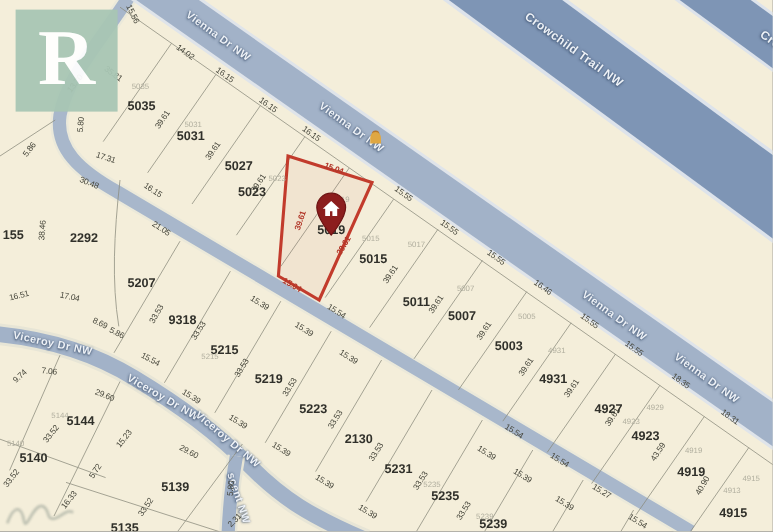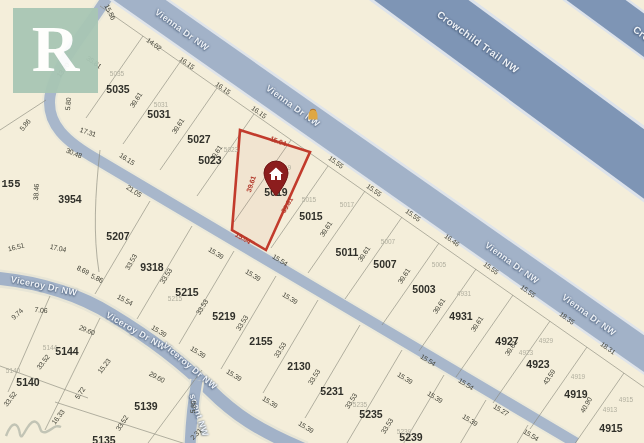--- a/index.html
+++ b/index.html
@@ -112,27 +112,27 @@
       <div class="lbl lot-number" style="left: 276px; top: 192px; --r: 0deg;">5019</div>
       <div class="lbl lot-number" style="left: 311px; top: 216px; --r: 0deg;">5015</div>
       <div class="lbl lot-number" style="left: 347px; top: 241px; margin-top: 11px; --r: 0deg;">5011</div>
       <div class="lbl lot-number" style="left: 385px; top: 264px; --r: 0deg;">5007</div>
       <div class="lbl lot-number" style="left: 424px; top: 289px; text-align: right; --r: 0deg;">5003</div>
       <div class="lbl lot-number" style="left: 461px; top: 316px; --r: 0deg;">4931</div>
       <div class="lbl lot-number" style="left: 507px; top: 341px; --r: 0deg;">4927</div>
       <div class="lbl lot-number" style="left: 538px; top: 364px; --r: 0deg;">4923</div>
       <div class="lbl lot-number" style="left: 576px; top: 394px; --r: 0deg;">4919</div>
       <div class="lbl lot-number" style="left: 611px; top: 428px; --r: 0deg;">4915</div>
-      <div class="lbl lot-number" style="left: 11px; top: 184px; font-family: Liberation Mono, monospace; --r: 0deg;">155</div>
-      <div class="lbl lot-number" style="left: 70px; top: 199px; --r: 0deg;">3954</div>
+      <div class="lbl lot-number" style="left: 11px; top: 196px; --r: 0deg;">155</div>
+      <div class="lbl lot-number" style="left: 70px; top: 199px; --r: 0deg;">2292</div>
       <div class="lbl lot-number" style="left: 118px; top: 236px; --r: 0deg;">5207</div>
       <div class="lbl lot-number" style="left: 152px; top: 267px; --r: 0deg;">9318</div>
       <div class="lbl lot-number" style="left: 187px; top: 292px; --r: 0deg;">5215</div>
       <div class="lbl lot-number" style="left: 224px; top: 316px; --r: 0deg;">5219</div>
-      <div class="lbl lot-number" style="left: 261px; top: 341px; --r: 0deg;">2155</div>
+      <div class="lbl lot-number" style="left: 261px; top: 341px; --r: 0deg;">5223</div>
       <div class="lbl lot-number" style="left: 299px; top: 366px; --r: 0deg;">2130</div>
       <div class="lbl lot-number" style="left: 332px; top: 391px; --r: 0deg;">5231</div>
       <div class="lbl lot-number" style="left: 371px; top: 414px; --r: 0deg;">5235</div>
       <div class="lbl lot-number" style="left: 411px; top: 437px; --r: 0deg;">5239</div>
       <div class="lbl lot-number" style="left: 67px; top: 351px; --r: 0deg;">5144</div>
       <div class="lbl lot-number" style="left: 28px; top: 382px; --r: 0deg;">5140</div>
       <div class="lbl lot-number" style="left: 146px; top: 406px; --r: 0deg;">5139</div>
       <div class="lbl lot-number" style="left: 104px; top: 440px; --r: 0deg;">5135</div>
       <div class="lbl addr" style="left: 117px; top: 73px; --r: 0deg;">5035</div>
       <div class="lbl addr" style="left: 161px; top: 104px; --r: 0deg;">5031</div>

